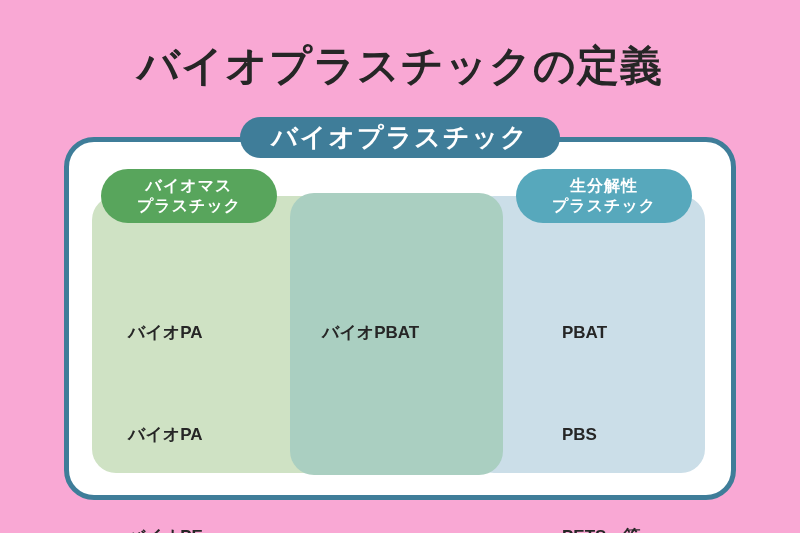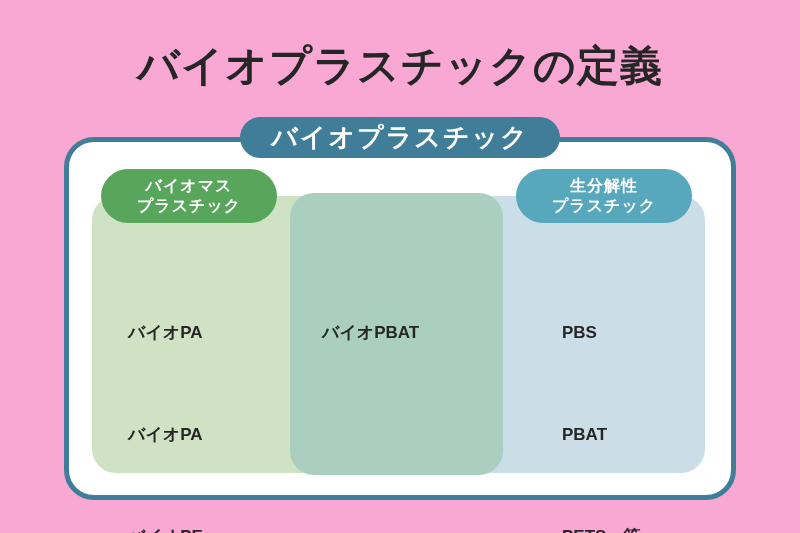--- a/index.html
+++ b/index.html
@@ -161,18 +161,18 @@
   </div>
 
   <div class="item-list list-overlap">
     <div>バイオPBAT</div>
     
     
     
   </div>
 
   <div class="item-list list-biodegradable">
+    <div>PBAT</div>
     <div>PBS</div>
-    <div>PBAT</div>
     <div>PETS　等</div>
   </div>
 
 </div>
 
 </body></html>

